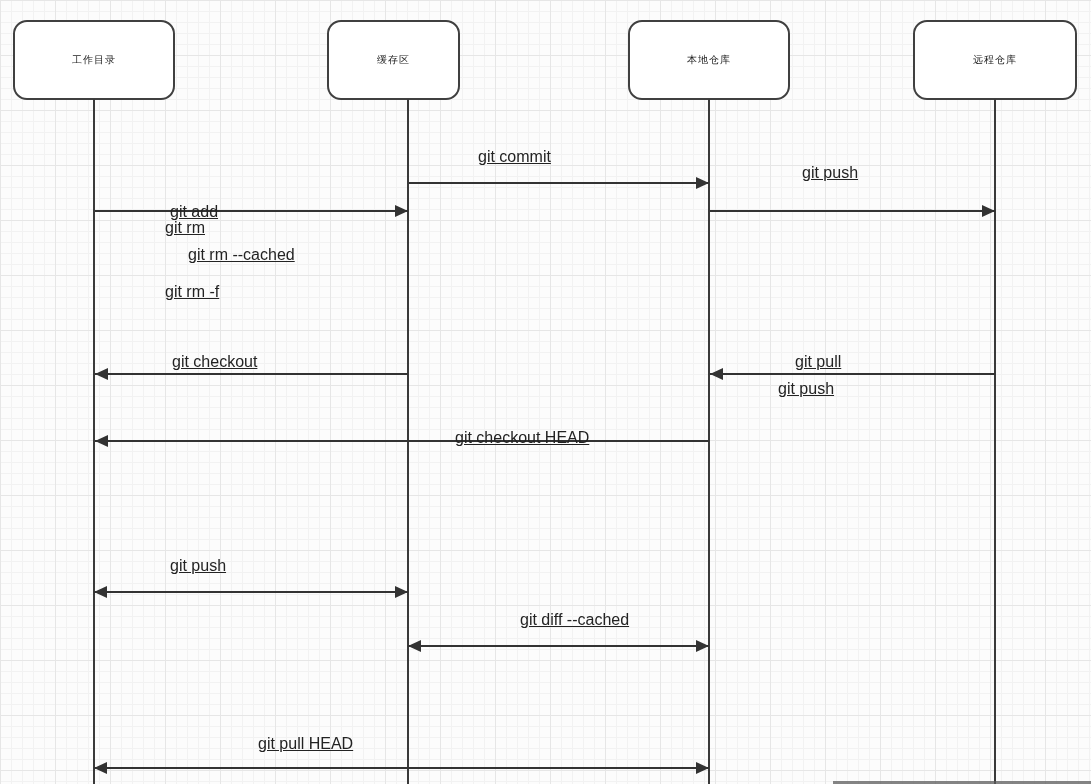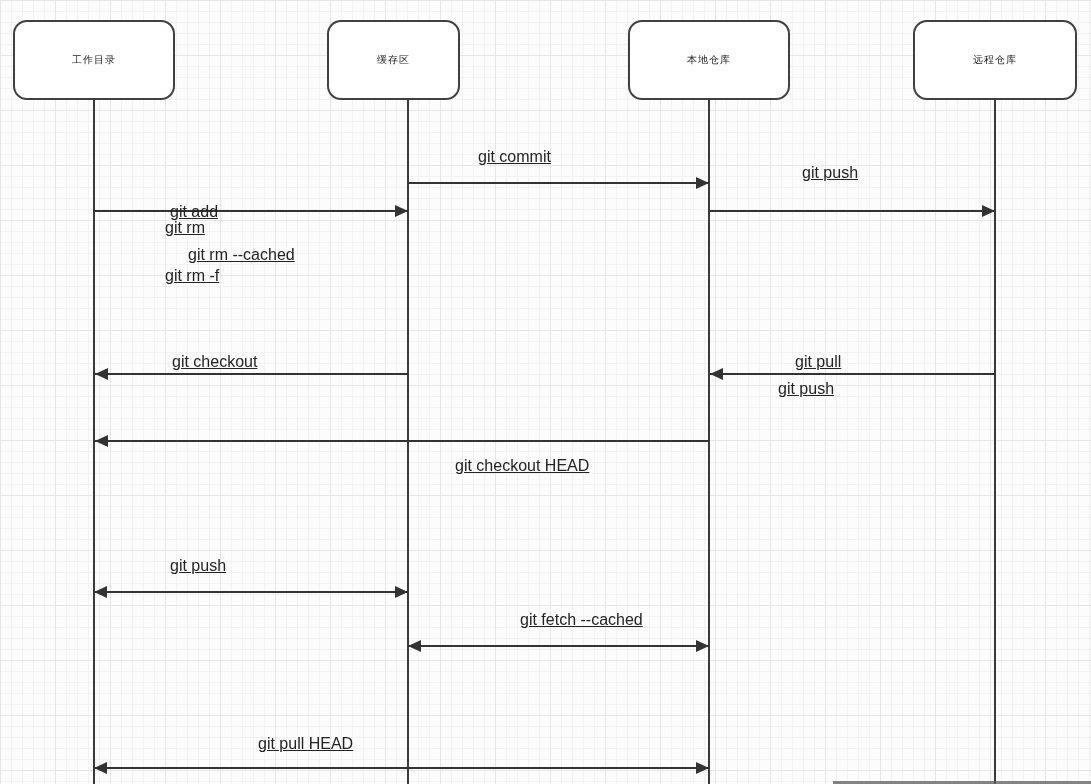--- a/index.html
+++ b/index.html
@@ -87,24 +87,24 @@
   <div class="arrow head-left" style="left:95px;  top:440px; width:614px;"></div>
   <div class="arrow head-left head-right" style="left:94px;  top:591px; width:314px;"></div>
   <div class="arrow head-left head-right" style="left:408px; top:645px; width:301px;"></div>
   <div class="arrow head-left head-right" style="left:94px;  top:767px; width:615px;"></div>
 
   <span class="msg" style="left:478px; top:149px;">git commit</span>
   <span class="msg" style="left:802px; top:165px;">git push</span>
   <span class="msg" style="left:170px; top:204px;">git add</span>
   <span class="msg" style="left:165px; top:220px;text-align:center;">git rm</span>
   <span class="msg" style="left:165px; top:247px;margin-left:23px;">git rm --cached</span>
-  <span class="msg" style="left:165px; top:268px;">git rm -f</span>
+  <span class="msg" style="left:165px; top:284px;">git rm -f</span>
   <span class="msg" style="left:172px; top:354px;">git checkout</span>
   <span class="msg" style="left:754px; top:354px;margin-left:41px;">git pull</span>
   <span class="msg" style="left:778px; top:381px;">git push</span>
-  <span class="msg" style="left:455px; top:458px;">git checkout HEAD</span>
+  <span class="msg" style="left:455px; top:430px;">git checkout HEAD</span>
   <span class="msg" style="left:170px; top:558px;">git push</span>
-  <span class="msg" style="left:520px; top:612px;">git fetch --cached</span>
+  <span class="msg" style="left:520px; top:612px;">git diff --cached</span>
   <span class="msg" style="left:258px; top:736px;">git pull HEAD</span>
 
   <div class="cutoff-line" style="left:833px; top:781px; width:258px;"></div>
 
 </div>
 
 </body></html>

